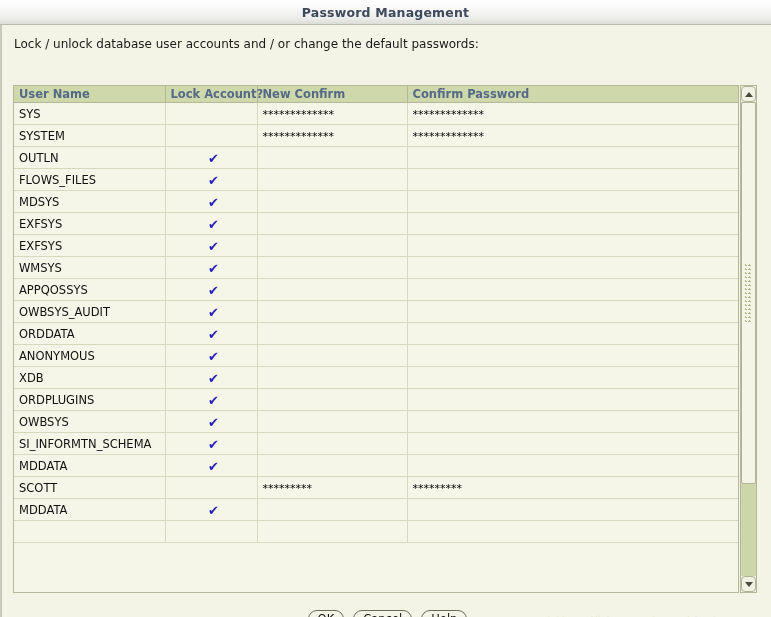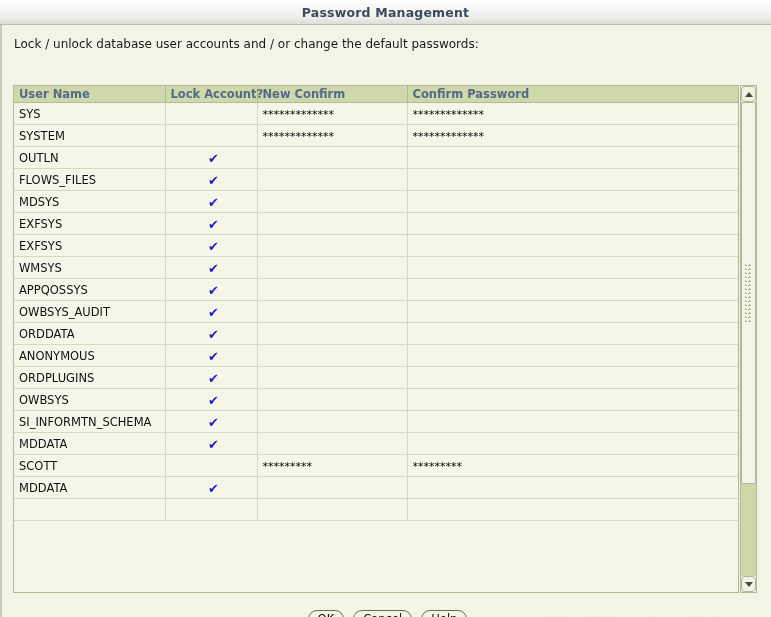--- a/index.html
+++ b/index.html
@@ -340,20 +340,26 @@
                 <td class="col-new"></td>
                 <td class="col-confirm"></td>
               </tr>
               <tr>
                 <td class="col-user">ANONYMOUS</td>
                 <td class="col-lock"><span class="check">✔</span></td>
                 <td class="col-new"></td>
                 <td class="col-confirm"></td>
               </tr>
               <tr>
+                <td class="col-user">XDB</td>
+                <td class="col-lock"><span class="check">✔</span></td>
+                <td class="col-new"></td>
+                <td class="col-confirm"></td>
+              </tr>
+              <tr>
                 <td class="col-user">ORDPLUGINS</td>
                 <td class="col-lock"><span class="check">✔</span></td>
                 <td class="col-new"></td>
                 <td class="col-confirm"></td>
               </tr>
               <tr>
                 <td class="col-user">OWBSYS</td>
                 <td class="col-lock"><span class="check">✔</span></td>
                 <td class="col-new"></td>
                 <td class="col-confirm"></td>

